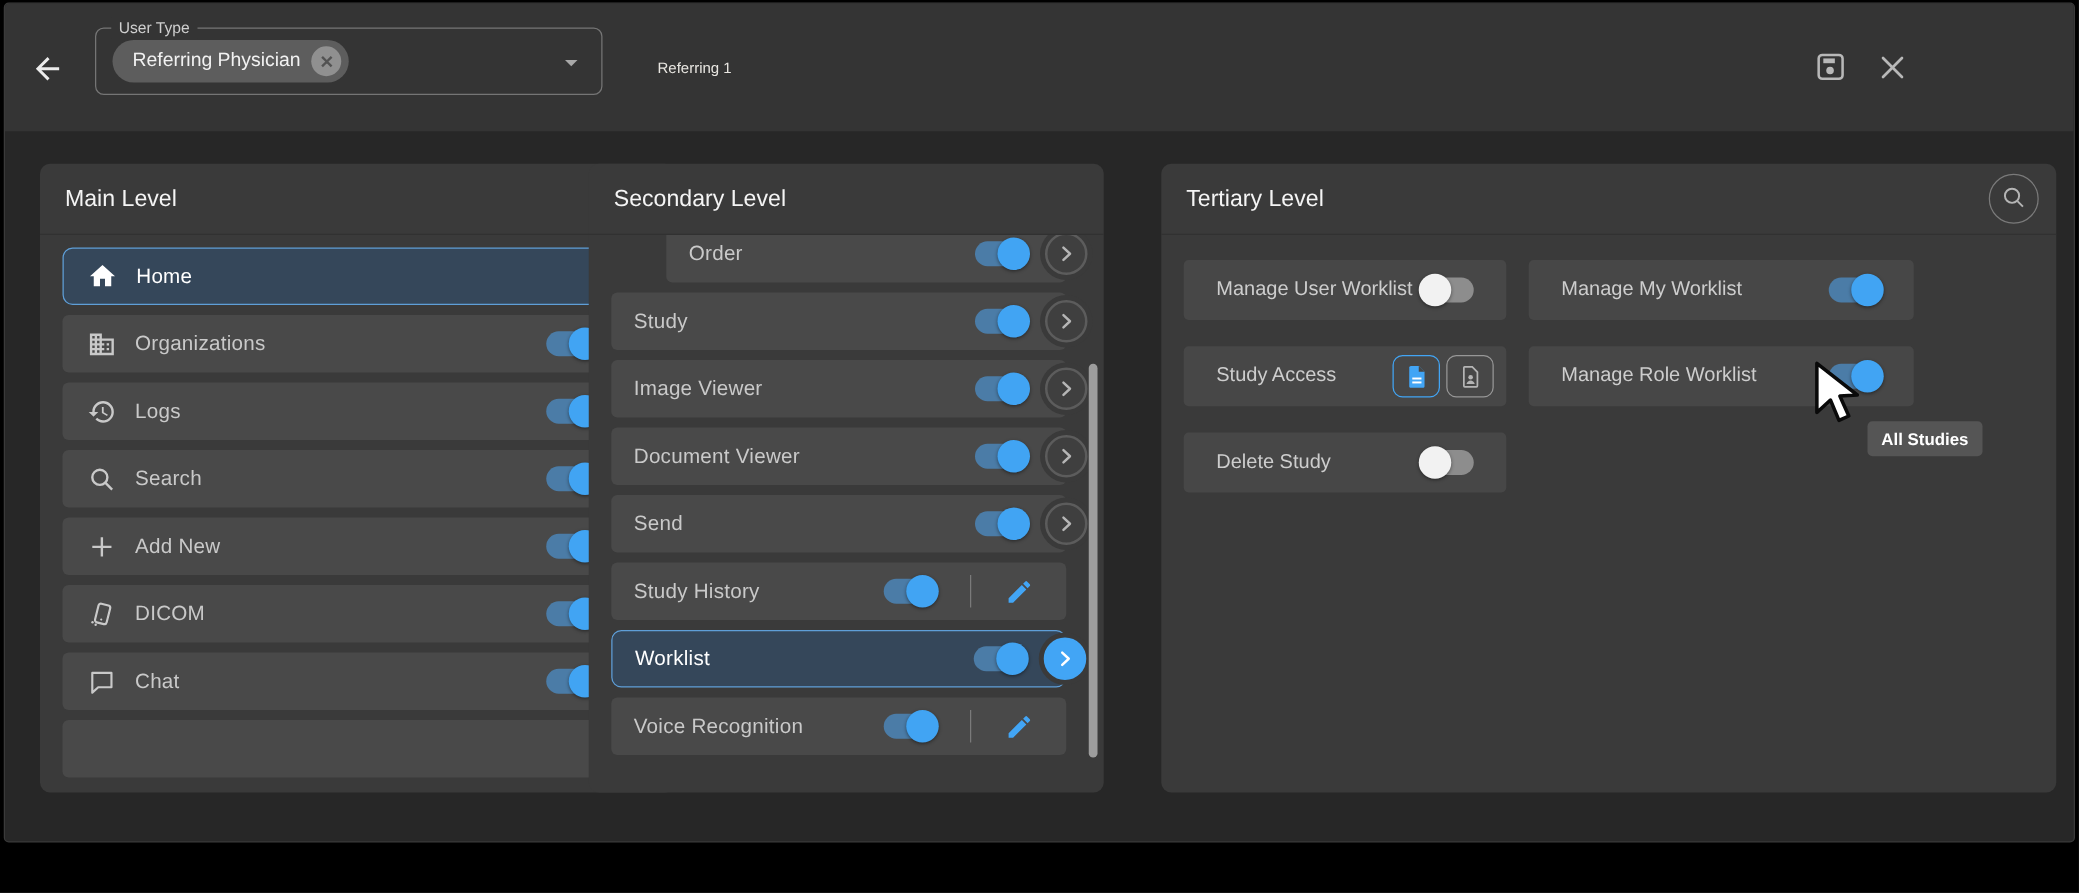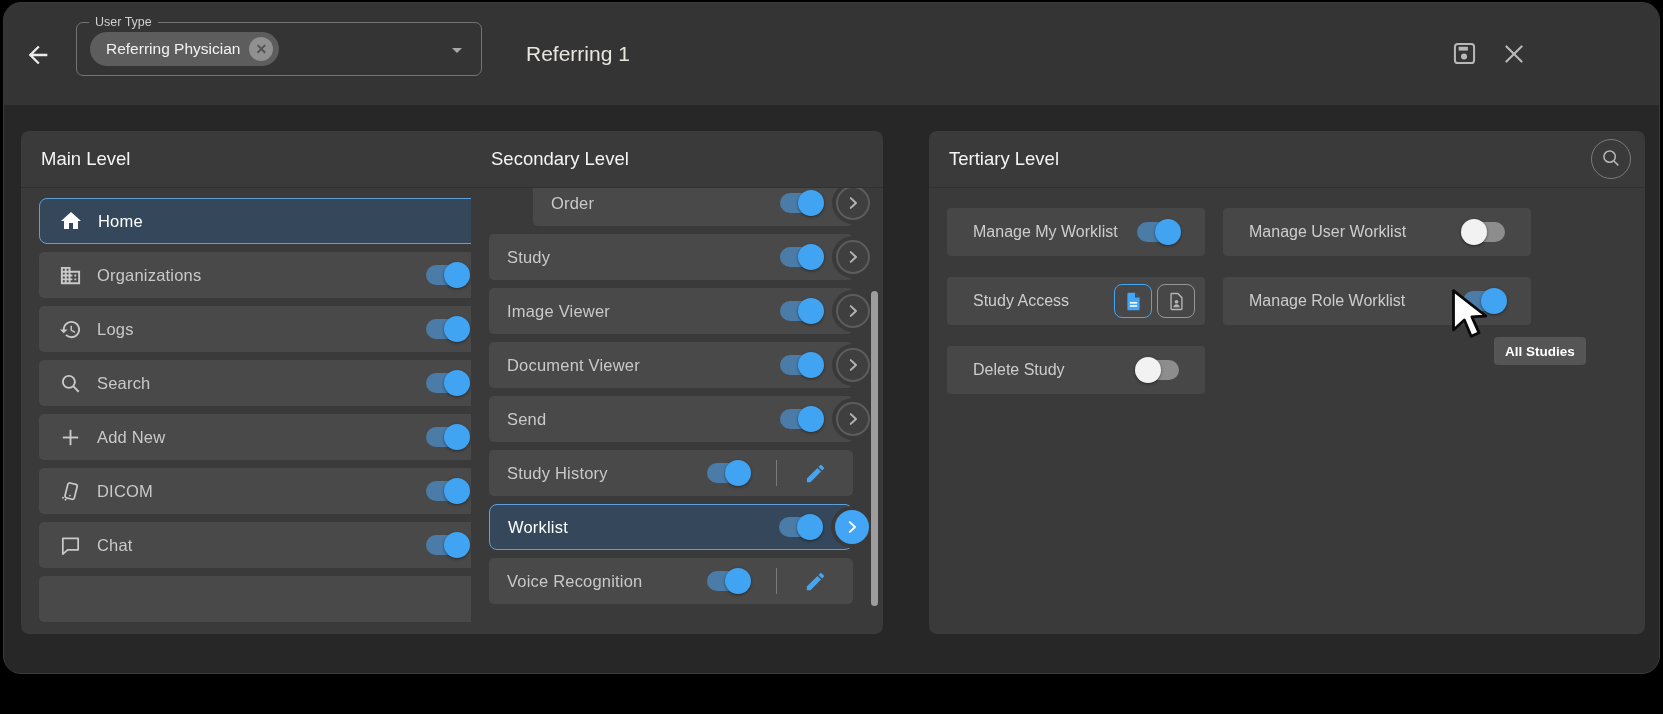--- a/index.html
+++ b/index.html
@@ -3,45 +3,45 @@
 <meta charset="utf-8">
 <style>
   html,body{margin:0;padding:0;}
   body{
     width:1663px;height:714px;background:#000;overflow:hidden;
     font-family:"Liberation Sans", sans-serif;
     -webkit-font-smoothing:antialiased;
   }
   .window{
     position:absolute;left:3px;top:2px;width:1657px;height:672px;
-    background:#272727;border-radius:18px;border:1px solid #3a3a3a;
+    background:#272727;border-radius:4px;border:1px solid #3a3a3a;
     overflow:hidden;box-sizing:border-box;
   }
   
   .topbar{position:absolute;left:0;top:0;right:0;height:102px;background:#343434;}
   .back-btn{position:absolute;left:14px;top:37px;width:40px;height:32px;border:none;background:none;
     display:flex;align-items:center;justify-content:center;cursor:pointer;padding:0;}
   .usertype{position:absolute;left:72px;top:19px;width:406px;height:54px;box-sizing:border-box;
     border:1px solid #757575;border-radius:7px;cursor:pointer;}
   .usertype-label{position:absolute;top:-9px;left:12px;background:#343434;padding:0 6px;
     font-size:12.5px;color:#cfcfcf;line-height:17px;}
   .chip{position:absolute;left:13px;top:9px;height:34px;border-radius:17px;background:#5d5d5d;
     display:inline-flex;align-items:center;padding:0 6px 0 16px;gap:9px;}
   .chip-text{font-size:15.5px;color:#f2f2f2;}
   .chip-x{width:24px;height:24px;border-radius:50%;background:#909090;color:#525252;
     display:flex;align-items:center;justify-content:center;font-size:14px;font-weight:bold;cursor:pointer;}
   .usertype .caret{position:absolute;right:12px;top:15px;}
   .page-title{position:absolute;left:522px;top:0;height:102px;display:flex;align-items:center;
-    font-size:21px;color:#e8e6e1;}
+    font-size:12px;color:#e8e6e1;}
   .iconbtn{position:absolute;top:36px;width:34px;height:32px;border:none;background:none;padding:0;
     display:flex;align-items:center;justify-content:center;cursor:pointer;}
   .save-btn{left:1443px;} .close-btn{left:1493px;}
   
   .panel{position:absolute;top:128px;height:503px;background:#3a3a3a;border-radius:8px;}
-  .panel-main{left:17px;width:508px;}
+  .panel-main{left:28px;width:508px;}
   .panel-secondary{left:467px;width:412px;}
   .panel-tertiary{left:925px;width:716px;}
   .panel-header{position:absolute;left:0;top:0;right:0;height:57px;display:flex;align-items:center;
     padding-left:20px;font-size:18.5px;color:#f4f4f4;border-bottom:1px solid #313131;box-sizing:border-box;}
   .search-circle{position:absolute;right:14px;top:8px;width:40px;height:40px;border-radius:50%;
     border:1px solid #7a7a7a;background:none;display:flex;align-items:center;justify-content:center;cursor:pointer;padding:0;}
   
   .list{position:absolute;left:0;right:0;top:57px;bottom:0;overflow:hidden;padding:0 30px 0 18px;}
   .row{position:relative;height:46px;margin-bottom:8px;background:#494949;border-radius:5px;
     display:flex;align-items:center;padding-left:18px;box-sizing:border-box;cursor:pointer;}
@@ -413,29 +413,29 @@
     <button class="search-circle">
       <span>
         <svg viewBox="0 0 24 24" width="22" height="22" fill="none" stroke="#b5b5b5" stroke-width="1.7">
             <circle cx="10.5" cy="10.5" r="6.2"></circle>
             <line x1="15.2" y1="15.2" x2="20" y2="20"></line>
           </svg>
       </span>
     </button>
     <div class="cards" id="tertiary-cards">
         <div class="card">
+          <span class="card-label">Manage User Worklist</span>
+          <span class="toggle off card-toggle">
+            <span class="track"></span>
+            <span class="knob"></span>
+          </span>
+        </div>
+        <div class="card">
           <span class="card-label">Manage My Worklist</span>
           <span class="toggle on card-toggle">
-            <span class="track"></span>
-            <span class="knob"></span>
-          </span>
-        </div>
-        <div class="card">
-          <span class="card-label">Manage User Worklist</span>
-          <span class="toggle off card-toggle">
             <span class="track"></span>
             <span class="knob"></span>
           </span>
         </div>
         <div class="card">
           <span class="card-label">Study Access</span>
           <span class="icon-btns">
             <button class="icon-btn sel">
               <span style="display: flex;">
                 <svg viewBox="0 0 24 24" width="21" height="23">

